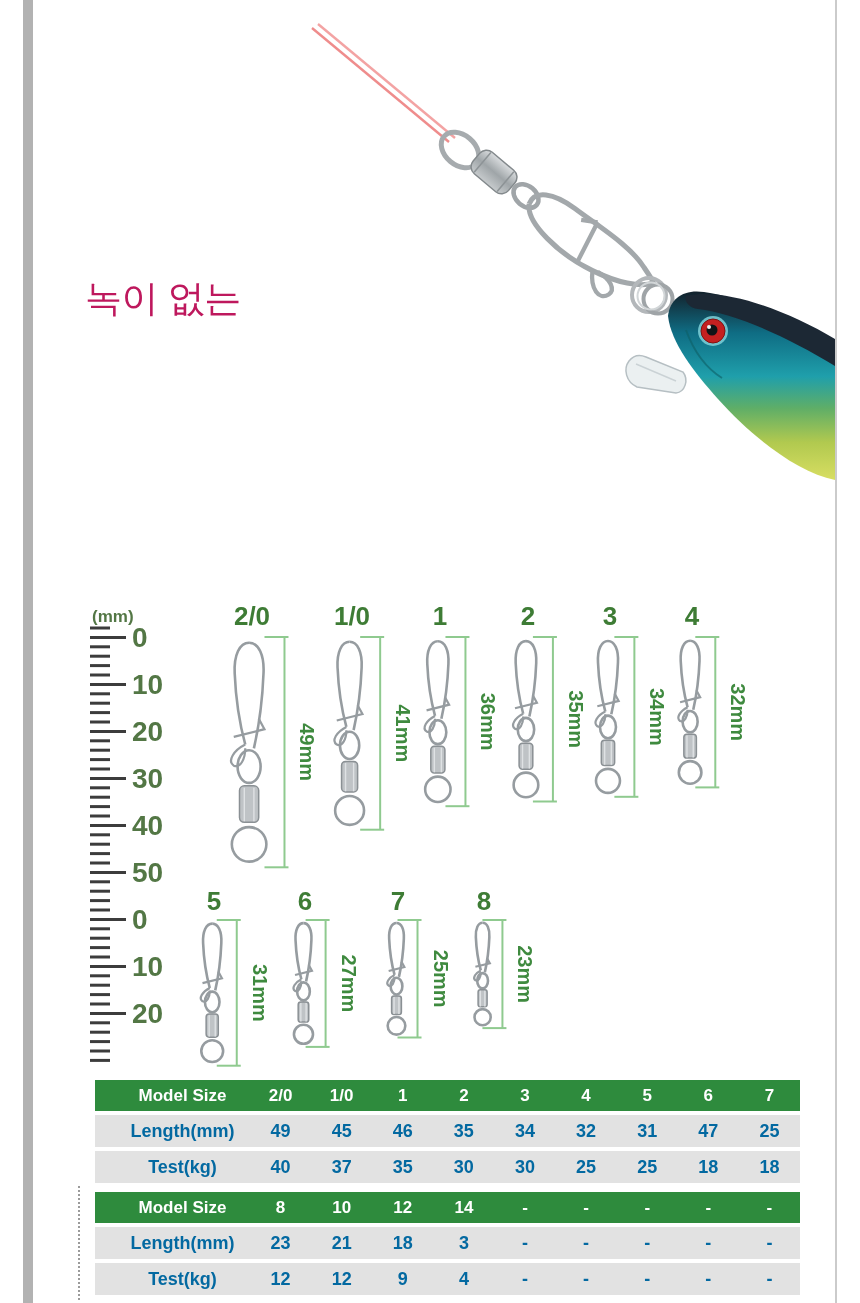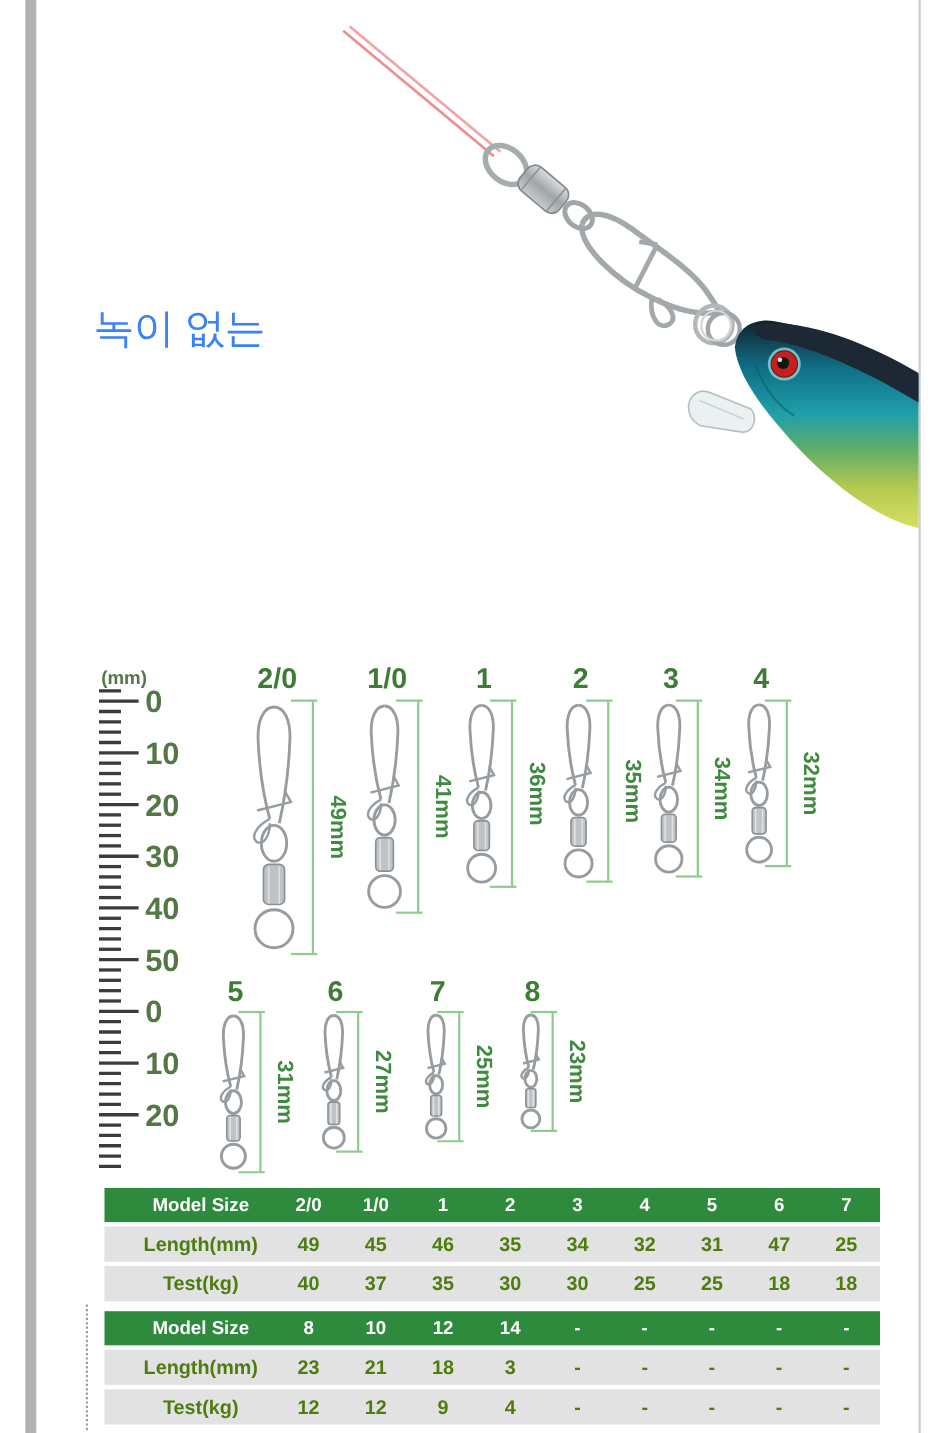--- a/index.html
+++ b/index.html
@@ -6,31 +6,31 @@
   body{
     width:860px;height:1303px;position:relative;overflow:hidden;
     background:#ffffff;
     font-family:"Liberation Sans", sans-serif;
   }
   .left-bar{position:absolute;left:23px;top:0;width:10px;height:1303px;background:#b2b2b2;}
   .right-line{position:absolute;left:835px;top:0;width:2px;height:1303px;background:#cbcbcb;}
   #hero-svg{position:absolute;left:0;top:0;}
   .headline{
     position:absolute;left:85px;top:268px;
-    font-size:37px;font-weight:300;color:#3b82f6;line-height:1.68;
+    font-size:37px;font-weight:300;color:#be185d;line-height:1.68;
     letter-spacing:-0.5px;white-space:nowrap;
   }
   #diagram-svg{position:absolute;left:0;top:560px;}
   .spec-table{position:absolute;font-weight:700;}
   .t-head,.t-row{
     display:grid;grid-template-columns:135px repeat(9,1fr);
     align-items:center;margin-bottom:4px;padding-left:20px;
   }
   .t-head{background:#2e8b3d;color:#ffffff;height:31px;}
-  .t-row{background:#e2e2e2;color:#4d7c0f;height:32px;}
+  .t-row{background:#e2e2e2;color:#0369a1;height:32px;}
   .t-cell{text-align:center;font-size:18px;line-height:1;}
   .t-head .t-cell{font-size:17px;}
   .dotted-edge{position:absolute;left:78px;top:1186px;height:114px;width:0;border-left:2px dotted #9b9b9b;}
 </style>
 </head>
 <body>
 
 <div class="left-bar"></div>
 <div class="right-line"></div>
 

